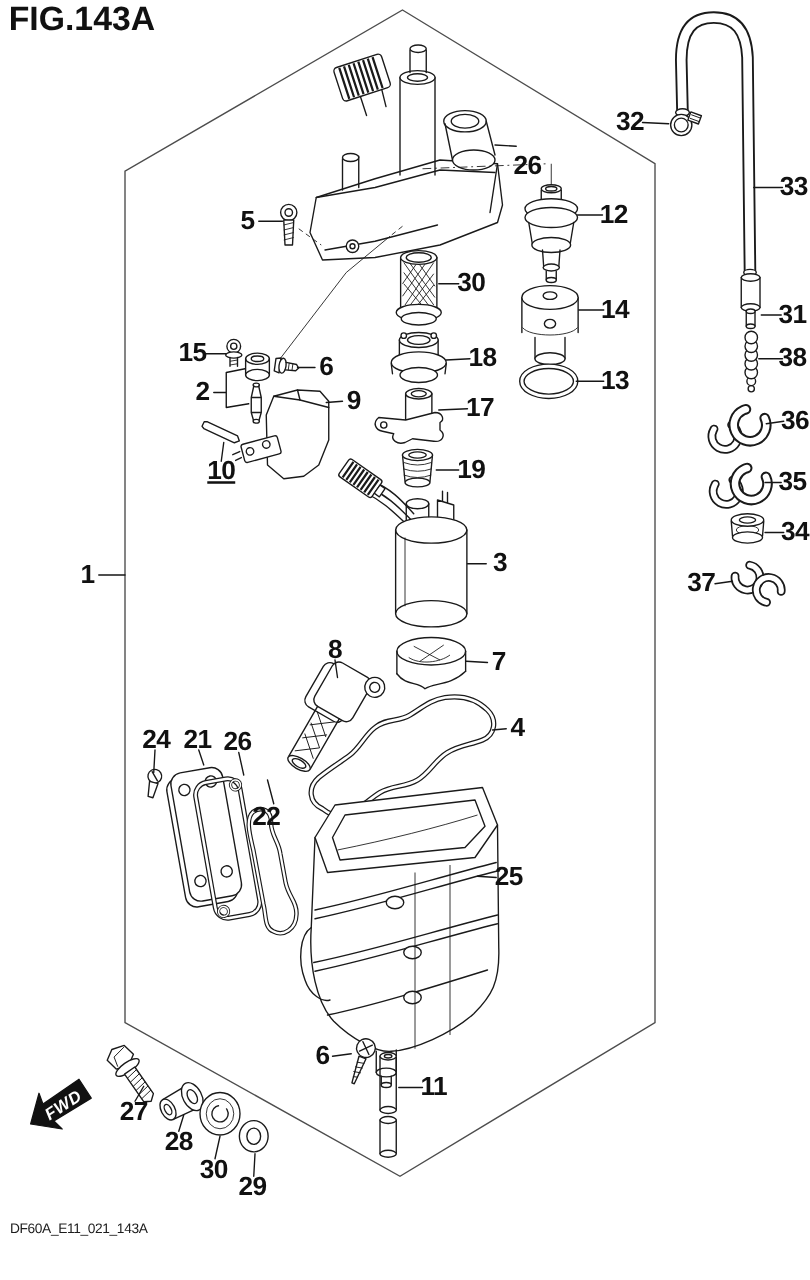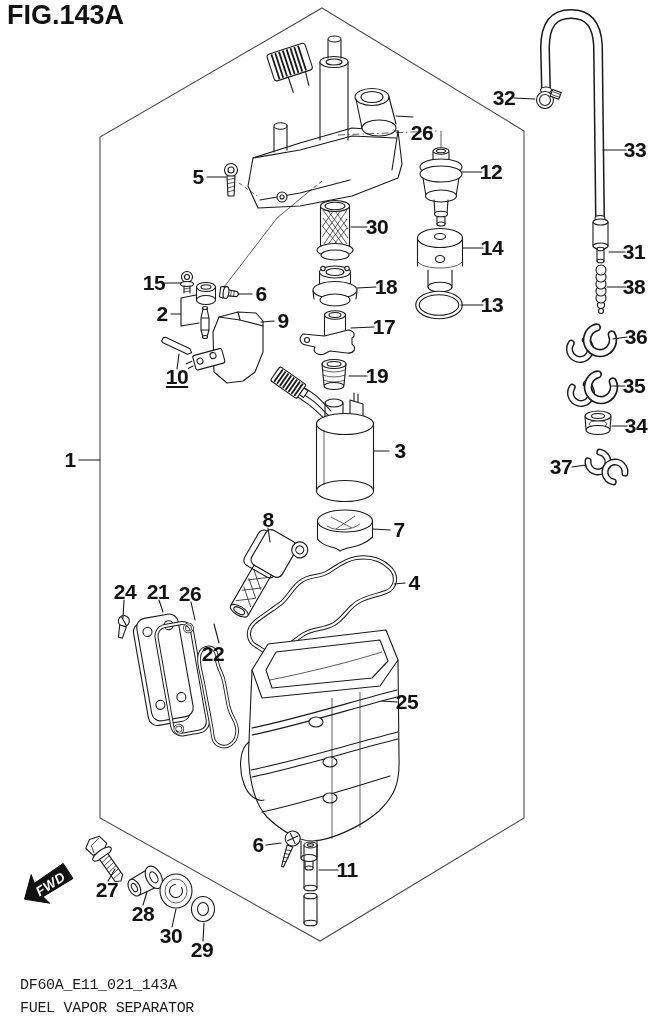--- a/index.html
+++ b/index.html
@@ -14,22 +14,22 @@
     font-size:27px;font-weight:bold;letter-spacing:0px;
     color:var(--ink,#111);
   }
   .callout-layer{position:absolute;left:0;top:0;width:648px;height:1024px;pointer-events:none;}
   .callout{
     position:absolute;transform:translate(-50%,-50%);
     font-size:21px;font-weight:bold;color:var(--ink,#111);
     letter-spacing:-0.5px;white-space:nowrap;
   }
   .footer{
-    position:absolute;left:20px;top:975px;
-    font-size:15px;line-height:1.5;color:#1c1c1c;letter-spacing:-0.3px;font-family:Liberation Mono, monospace;
+    position:absolute;left:8px;top:975px;
+    font-size:11px;line-height:1.5;color:#1c1c1c;letter-spacing:-0.3px;
   }
   svg .ln{stroke:#1a1a1a;fill:none;stroke-width:1.1;stroke-linecap:round;stroke-linejoin:round;}
   svg .w{fill:#ffffff;stroke:#1a1a1a;stroke-width:1.1;stroke-linejoin:round;}
   svg .thin{stroke:#1a1a1a;fill:none;stroke-width:0.7;}
   svg .leader{stroke:#161616;fill:none;stroke-width:1.1;stroke-linecap:round;}
   svg .frame{stroke:#4d4d4d;fill:none;stroke-width:1.1;}
   svg .tubeB{stroke:#1a1a1a;fill:none;stroke-linecap:round;}
   svg .tubeW{stroke:#ffffff;fill:none;stroke-linecap:round;}
   svg .hatch{stroke:#1a1a1a;stroke-width:1.8;}
 </style>
@@ -477,14 +477,13 @@
     <div class="callout" style="left: 635px; top: 150px;">33</div>
     <div class="callout" style="left: 636px; top: 426px;">34</div>
     <div class="callout" style="left: 634px; top: 386px;">35</div>
     <div class="callout" style="left: 636px; top: 337px;">36</div>
     <div class="callout" style="left: 561px; top: 467px;">37</div>
     <div class="callout" style="left: 634px; top: 287px;">38</div>
   </div>
 
 <div class="footer">
   <div>DF60A_E11_021_143A</div>
-  <div>FUEL VAPOR SEPARATOR</div>
 </div>
 
 </body></html>

